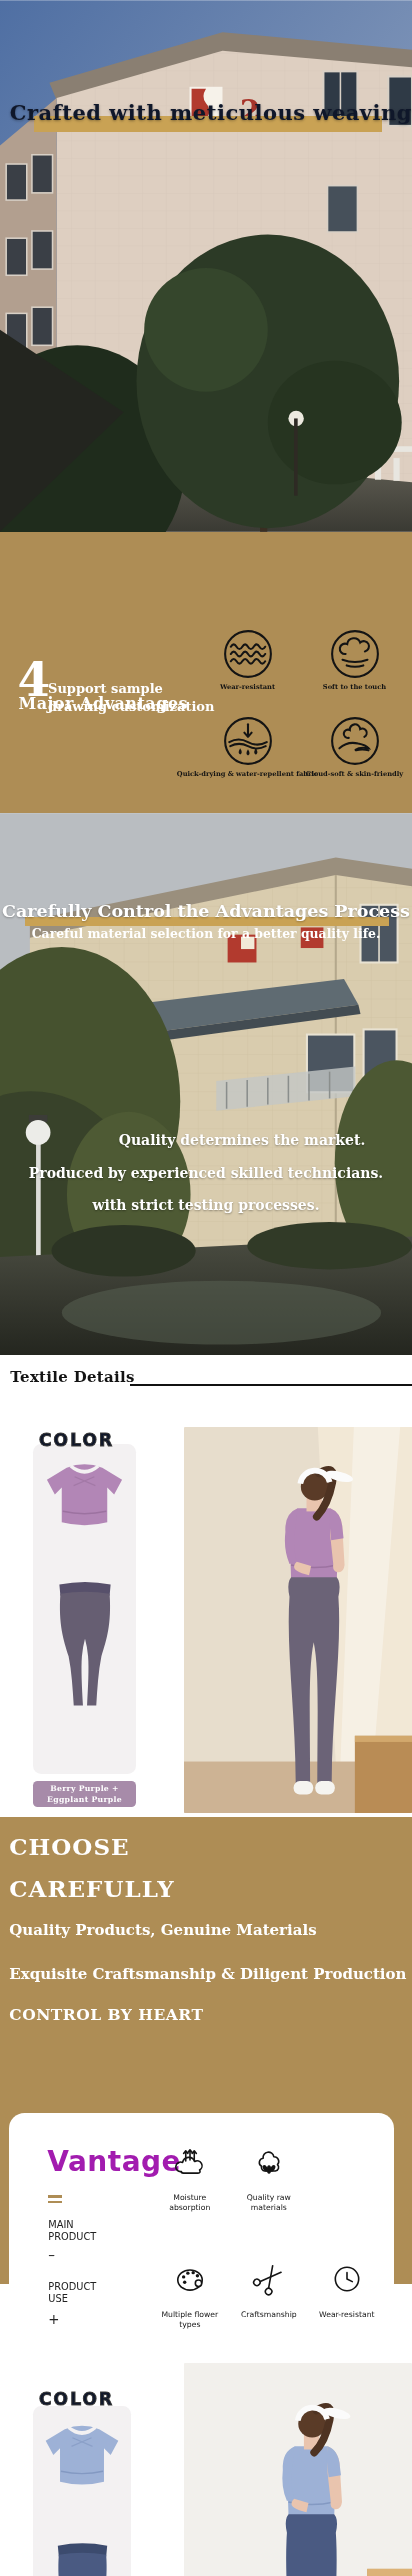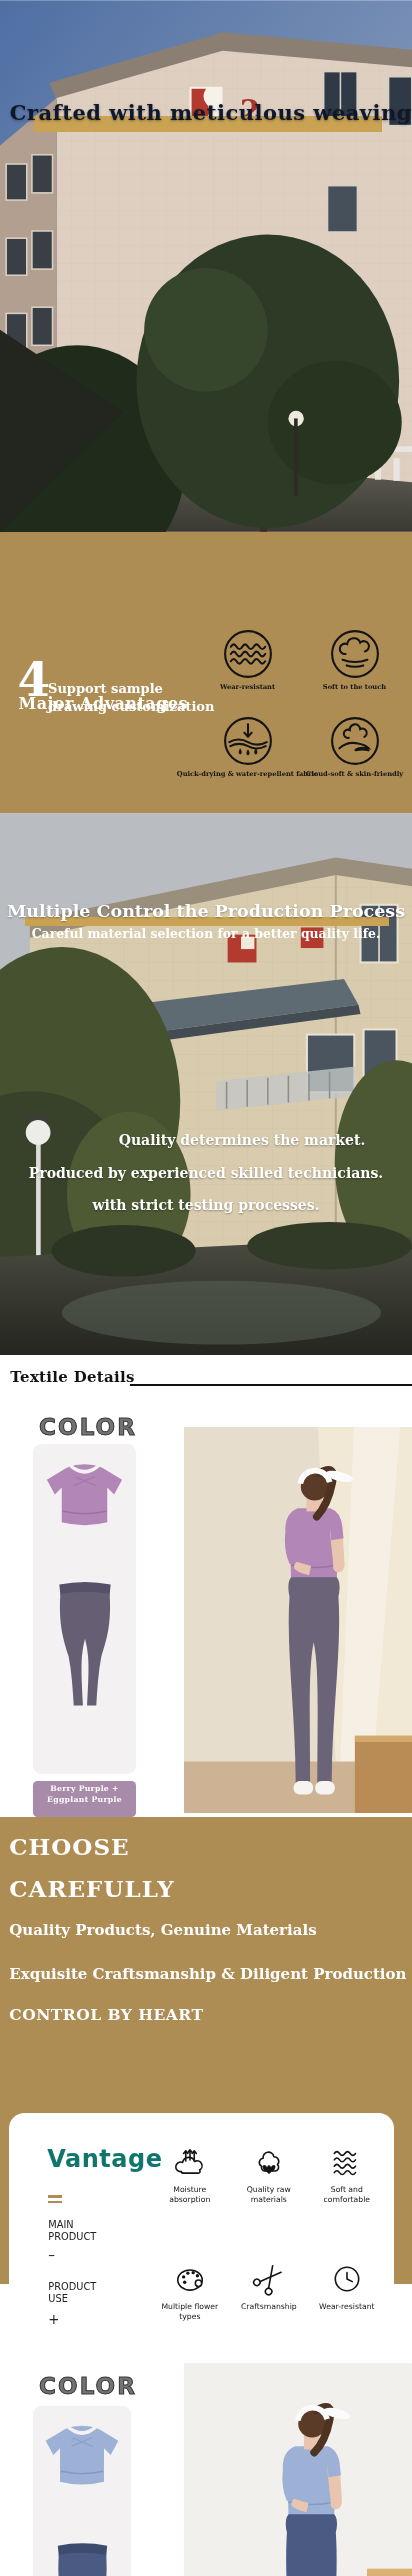--- a/index.html
+++ b/index.html
@@ -22,39 +22,39 @@
   .prod-title{left:0;top:901px;width:412px;text-align:center;color:#fff;font-weight:bold;font-size:17.5px;z-index:3;
               text-shadow:0 1px 2.1px rgba(0,0,0,.3);}
   .prod-bar{left:25px;top:917px;width:364px;height:9.3px;background:#c9a254;z-index:2;}
   .prod-sub{left:0;top:942px;width:412px;text-align:center;color:#fff;font-weight:bold;font-size:12.4px;z-index:3;}
   .qline{left:0;width:412px;text-align:center;color:#fff;font-weight:bold;font-size:14px;z-index:3;
          text-shadow:0 1px 2.1px rgba(0,0,0,.35);}
   
   .sec-head{color:#131313;font-weight:bold;font-size:15px;letter-spacing:0.3px;z-index:4;}
   .head-line{height:1.5px;background:#111;z-index:4;}
   
-  .outline-txt{font-family:"DejaVu Sans","Liberation Sans",sans-serif;font-weight:800;font-size:23px;letter-spacing:2.1px;
-               color:#737373;-webkit-text-stroke:1px #3a3a3a;text-shadow:0 0 0.5px #3a3a3a;z-index:3;}
+  .outline-txt{font-family:"DejaVu Sans","Liberation Sans",sans-serif;font-weight:800;font-size:17px;letter-spacing:2.1px;
+               color:#0f172a;-webkit-text-stroke:1px #3a3a3a;text-shadow:0 0 0.5px #3a3a3a;z-index:3;margin-top:16px;}
   .panel{background:#f3f1f2;border-radius:8.2px;display:flex;flex-direction:column;align-items:center;z-index:2;}
   .pill{border-radius:4.6px;color:#fff;text-align:center;font-weight:bold;font-size:7.7px;line-height:1.45;
         padding-top:2.1px;box-sizing:border-box;z-index:2;letter-spacing:0.3px;}
   .photo{border-radius:1px;overflow:hidden;z-index:2;}
   
   .ch1{font-size:23px;letter-spacing:1px;} .ch2{font-size:15px;} .ch3{font-size:15.5px;letter-spacing:0.5px;}
   .chline{position:absolute;left:9.3px;color:#fff;font-weight:bold;}
   
   .brand-card{left:9.3px;top:2113px;width:385px;height:227px;background:#fff;border-radius:15.5px;z-index:3;}
   .brand-logo{left:38px;top:32px;font-family:"DejaVu Sans","Liberation Sans",sans-serif;font-weight:800;
-              font-size:24px;color:#0f766e;letter-spacing:0.5px;}
+              font-size:28px;color:#a21caf;letter-spacing:0.5px;}
   .gold-eq span{display:block;width:14px;height:2.6px;background:#ae8d55;margin-bottom:3.1px;}
   .side-label{font-family:"DejaVu Sans","Liberation Sans",sans-serif;font-size:9.8px;color:#222;line-height:1.18;width:57px;}
   .side-sign{font-family:"DejaVu Sans","Liberation Sans",sans-serif;font-size:13.4px;color:#222;}
   .feat{position:absolute;width:77px;text-align:center;}
   .feat svg{display:block;margin:0 auto;}
-  .feat-label{margin-top:6px;font-family:"DejaVu Sans","Liberation Sans",sans-serif;font-size:7.7px;color:#161616;
+  .feat-label{margin-top:14px;font-family:"DejaVu Sans","Liberation Sans",sans-serif;font-size:7.7px;color:#161616;
               line-height:1.28;width:64px;margin-left:auto;margin-right:auto;}
 </style>
 </head>
 <body>
 
 <div class="page">
 
   <div class="abs" style="left:0;top:0;width:412px;height:532px;">
     <svg width="412" height="532" viewBox="0 0 800 1032">
       <defs>
@@ -218,21 +218,21 @@
       <ellipse cx="770" cy="680" rx="120" ry="200" fill="#4c5833"></ellipse>
       <rect x="70" y="620" width="9" height="432" fill="#dcdcd8"></rect>
       <rect x="56" y="586" width="36" height="14" fill="#3c3c38"></rect>
         <circle cx="74" cy="620" r="24" fill="#ecece8"></circle>
       <polygon points="0,862 800,822 800,1052 0,1052" fill="url(#gnd2)"></polygon>
       <ellipse cx="430" cy="970" rx="310" ry="62" fill="#586052" opacity=".55"></ellipse>
       <ellipse cx="240" cy="850" rx="140" ry="50" fill="#2c3424"></ellipse>
       <ellipse cx="640" cy="840" rx="160" ry="46" fill="#313a27"></ellipse>
     </svg>
     <div class="abs prod-bar" style="top:104px;"></div>
-    <div class="abs prod-title" style="top:88px;">Multiple Control the Production Process</div>
+    <div class="abs prod-title" style="top:88px;">Carefully Control the Advantages Process</div>
     <div class="abs prod-sub" style="top:113px;">Careful material selection for a better quality life.</div>
     <div class="abs qline" style="top:319px;padding-left:36px;">Quality determines the market.</div>
     <div class="abs qline" style="top:352px;">Produced by experienced skilled technicians.</div>
     <div class="abs qline" style="top:384px;">with strict testing processes.</div>
   </div>
 
   <div class="abs sec-head" style="left:10.3px;top:1368px;">Textile Details</div>
   <div class="abs head-line" style="left:130px;top:1384px;width:282px;"></div>
 
   <div class="abs outline-txt" style="left:39px;top:1414px;">COLOR</div>
@@ -242,21 +242,21 @@
       <path d="M54,22 Q90,8 126,22 L166,46 L150,76 L136,62 L136,132 Q90,144 44,132 L44,62 L30,76 L14,46 Z" fill="#b286b6"></path>
       <path d="M60,21 Q90,47 120,21 L116,16 Q90,36 64,16 Z" fill="#f3f1f2"></path>
       <path d="M46,110 q44,10 88,0" stroke="#9c72a0" stroke-width="3" fill="none"></path>
       <path d="M70,40 L112,58 M110,40 L68,58" stroke="#a379a7" stroke-width="2.5" fill="none"></path>
     </svg>
     <svg width="82" height="210" viewBox="0 0 160 260" style="margin-top:8.2px;">
       <path d="M30,10 Q80,0 130,10 L128,32 Q80,24 32,32 Z" fill="#57506b"></path>
       <path d="M32,28 Q80,20 128,28 C132,88 122,118 112,150 C106,180 104,214 102,246 L84,246 C86,210 88,174 86,150 Q84,130 80,116 Q76,130 74,150 C72,174 74,210 76,246 L58,246 C56,214 54,180 48,150 C38,118 28,88 32,28 Z" fill="#665e72"></path>
     </svg>
   </div>
-  <div class="abs pill" style="left:33px;top:1781px;width:103px;height:36px;background:#a78ba9;">
+  <div class="abs pill" style="left:33px;top:1781px;width:103px;height:26px;background:#a78ba9;">
     <div>Berry Purple +</div>
     <div>Eggplant Purple</div>
   </div>
 
   <div class="abs photo" style="left:184px;top:1427px;width:228px;height:386px;">
     <svg width="228" height="386" viewBox="0 0 443 750">
       <rect width="443" height="750" fill="#e7ddcc"></rect>
       <polygon points="260,0 443,0 443,750 300,750" fill="#f2e8d6"></polygon>
       <polygon points="330,0 420,0 360,750 300,750" fill="#fff" opacity=".35"></polygon>
       <rect y="650" width="443" height="100" fill="#cdb394"></rect>
@@ -313,31 +313,20 @@
       <svg width="34" height="34" viewBox="0 0 64 64">
         <path d="M18,40 a8,8 0 0 1 3,-15 a10,10 0 0 1 20,-3 a9,9 0 0 1 7,15 a7,7 0 0 1 -4,12 h-20 a7,7 0 0 1 -6,-9z" fill="none" stroke="#141414" stroke-width="3" stroke-linejoin="round"></path>
         <g fill="#141414">
           <ellipse cx="25" cy="44" rx="4" ry="7" transform="rotate(-30 25 44)"></ellipse>
           <ellipse cx="32" cy="46" rx="4" ry="8"></ellipse>
           <ellipse cx="39" cy="44" rx="4" ry="7" transform="rotate(30 39 44)"></ellipse>
         </g>
       </svg>
       <div class="feat-label">Quality raw materials</div>
     </div>
-    <div class="feat" style="left:299px;top:32px;">
-      <svg width="34" height="34" viewBox="0 0 64 64">
-        <g fill="none" stroke="#141414" stroke-width="3" stroke-linecap="round">
-          <path d="M8,16 q5,-7 10,0 t10,0 t10,0 t10,0"></path>
-          <path d="M8,28 q5,-7 10,0 t10,0 t10,0 t10,0"></path>
-          <path d="M8,40 q5,-7 10,0 t10,0 t10,0 t10,0"></path>
-          <path d="M8,52 q5,-7 10,0 t10,0 t10,0 t10,0"></path>
-        </g>
-      </svg>
-      <div class="feat-label">Soft and comfortable</div>
-    </div>
     <div class="feat" style="left:142px;top:149px;">
       <svg width="34" height="34" viewBox="0 0 64 64">
         <ellipse cx="32" cy="34" rx="23" ry="19" fill="none" stroke="#141414" stroke-width="3"></ellipse>
         <circle cx="48" cy="40" r="6" fill="#ffffff" stroke="#141414" stroke-width="3"></circle>
         <g fill="#141414">
           <circle cx="20" cy="28" r="3.2"></circle>
             <circle cx="28" cy="21" r="3.2"></circle>
             <circle cx="38" cy="20" r="3.2"></circle>
           <circle cx="46" cy="26" r="3.2"></circle>
             <circle cx="22" cy="38" r="3.2"></circle>

